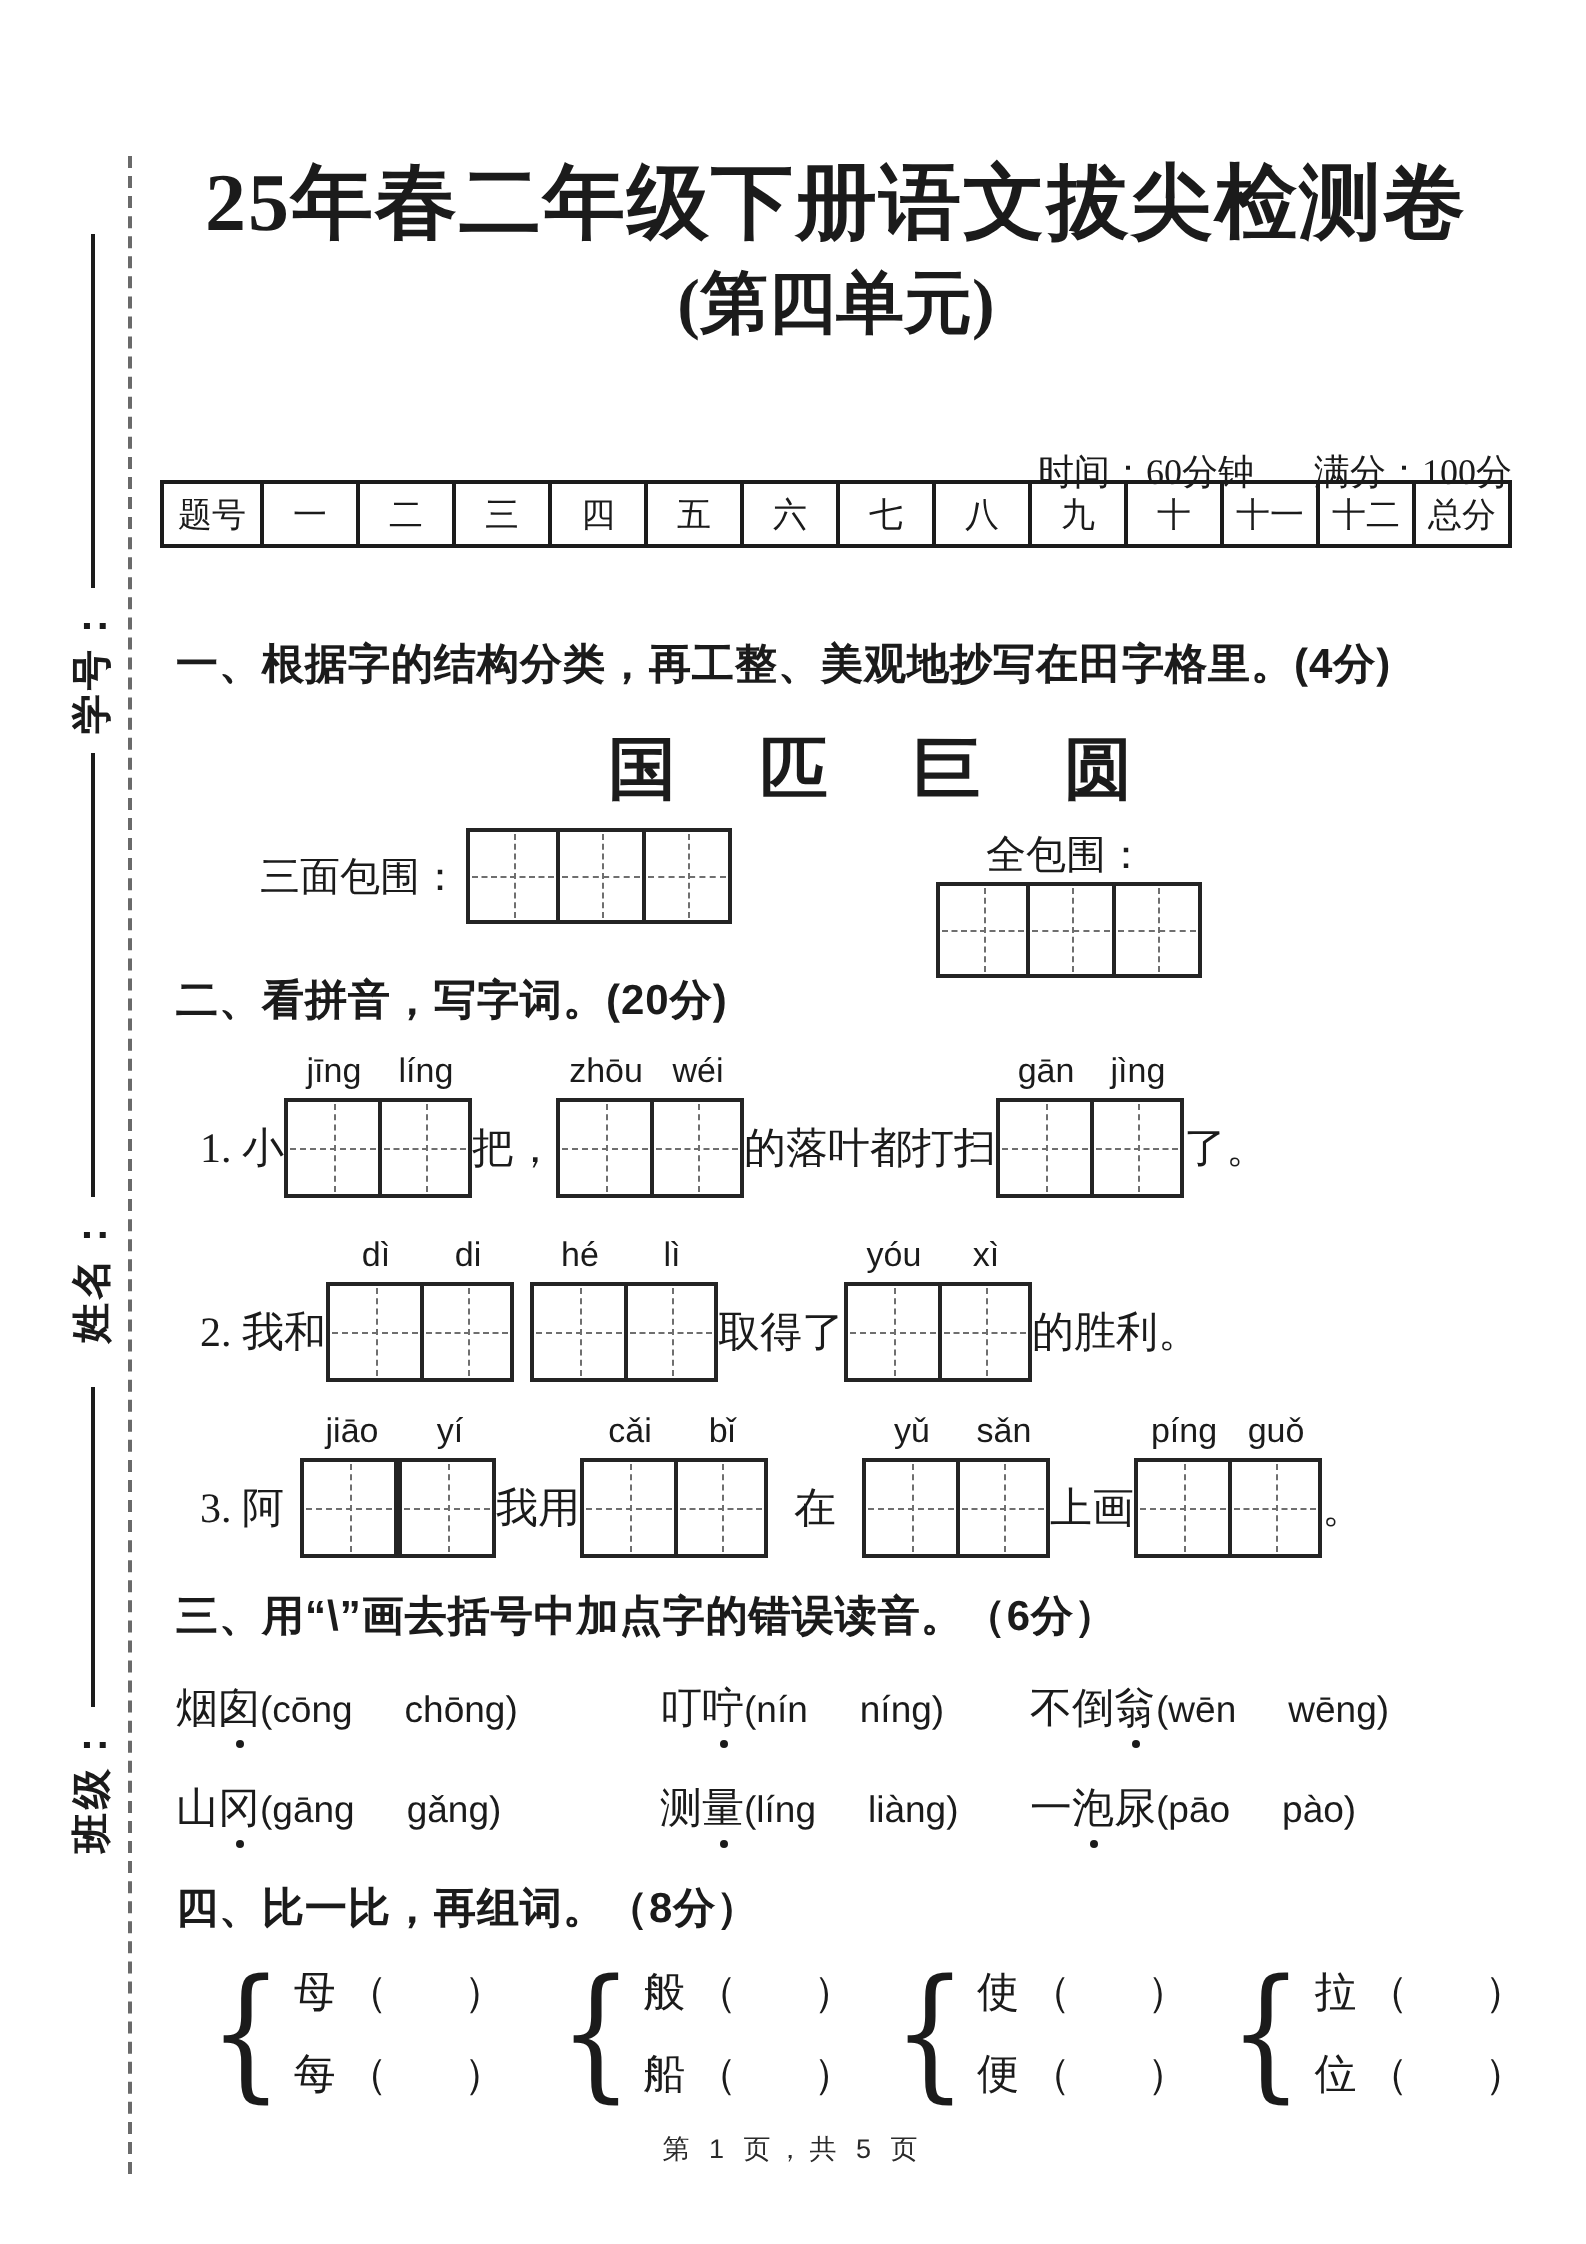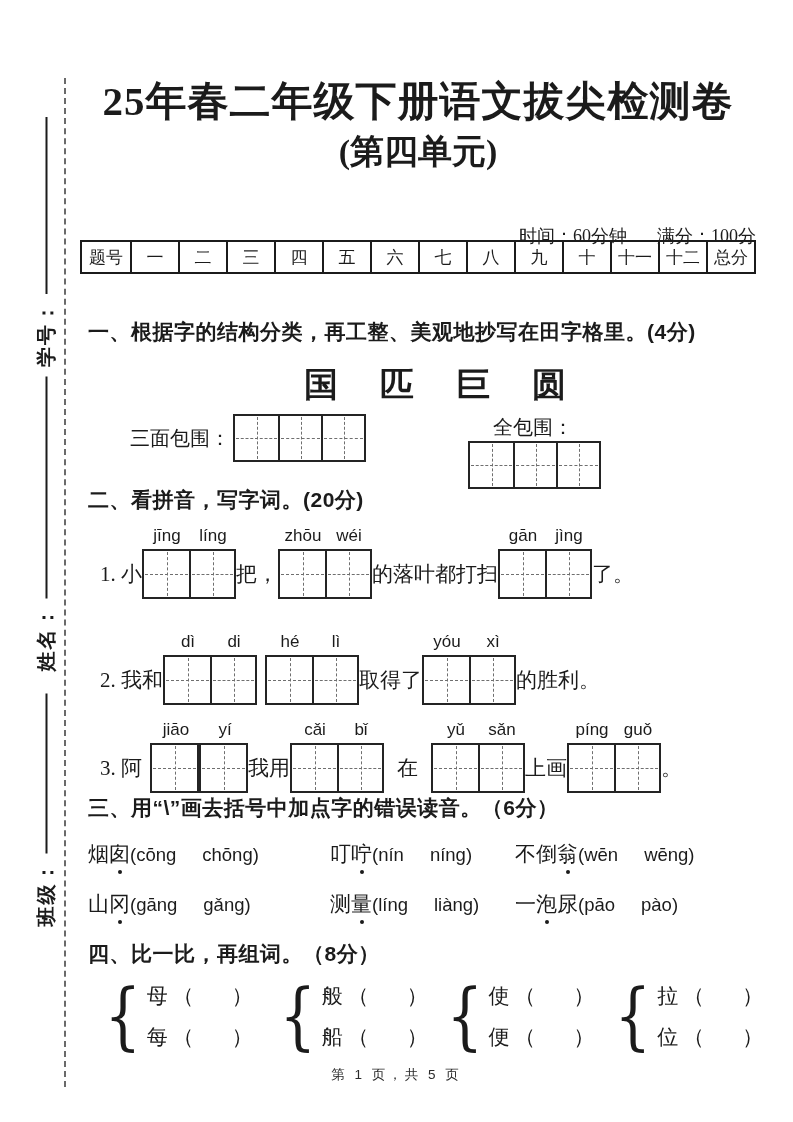--- a/index.html
+++ b/index.html
@@ -69,21 +69,21 @@
   .pygrp { display:flex; flex-direction:column; align-items:flex-end; }
   .pyrow { display:flex; height:24px; align-items:flex-end; }
   .pyc { width:46px; text-align:center; font-size:17px;
     font-family:"Liberation Sans","DejaVu Sans",sans-serif; }
   .tzbox { display:flex; border:2px solid #242424; margin-top:3px; }
   .tzc { width:45px; height:46px; position:relative; }
   .tzc + .tzc { border-left:2px solid #242424; }
   .tzc::before { content:''; position:absolute; left:50%; top:1px; bottom:1px; border-left:1px dashed #6f6f6f; }
   .tzc::after  { content:''; position:absolute; top:50%; left:1px; right:1px; border-top:1px dashed #6f6f6f; }
   .seg { font-size:21px; line-height:26px; margin-bottom:12px; white-space:pre; }
-  .mlg { margin-left:8px;margin-top:14px; }  
+  .mlg { margin-left:8px; }  
   .mlw { margin-left:13px; margin-right:13px; } 
 
   
   .s3row { left:88px; width:668px; display:flex; }
   .r1 { top:840px; } .r2 { top:890px; }
   .s3item { display:flex; align-items:baseline; }
   .s3c1 { width:242px; } .s3c2 { width:185px; }
   .hz { font-size:21px; }
   .dotted { position:relative; }
   .dotted::after { content:''; position:absolute; left:50%; bottom:-6px; width:4px; height:4px;

